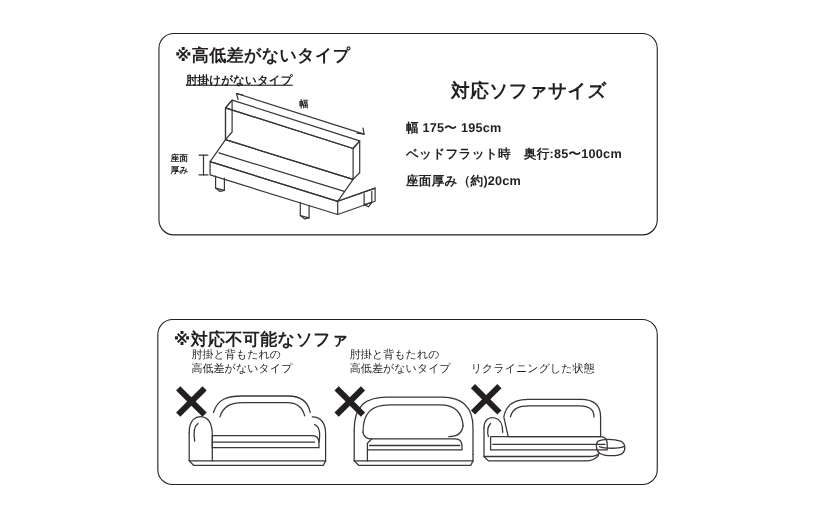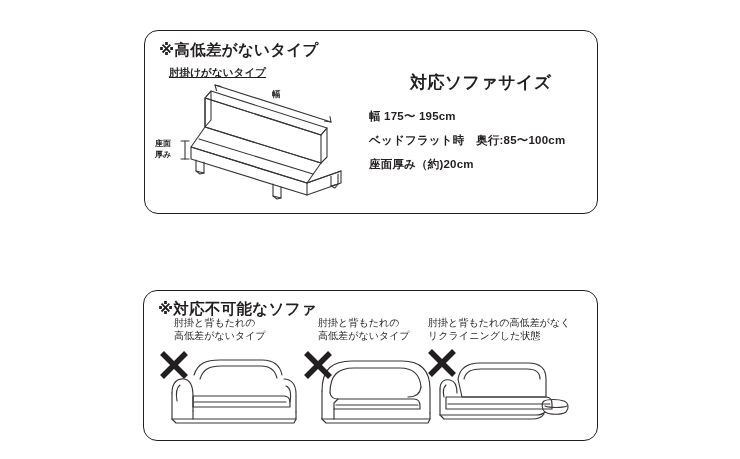--- a/index.html
+++ b/index.html
@@ -258,21 +258,21 @@
         <g stroke="#231f20" stroke-width="5.4" stroke-linecap="butt">
           <line x1="8" y1="8" x2="32" y2="32"></line>
           <line x1="32" y1="8" x2="8" y2="32"></line>
         </g>
       </svg>
     </div>
   </div>
 
   <div class="bad-col" id="bad-col-2">
     <div class="bad-label">
-      <span>肘掛と背もたれの高低差がなく</span><br>
+      <br>
       <span>リクライニングした状態</span>
     </div>
     <div class="bad-art">
       <svg width="150" height="78" viewBox="0 0 150 78">
         <g fill="none" stroke="#3a3537" stroke-width="1.15" stroke-linecap="round" stroke-linejoin="round">
 
           <path d="M34 30 C36 18 44 14 56 14 L104 14 C116 14 122 20 122 30 L122 48 L38 48 Z"></path>
           <path d="M40 30 C42 22 48 20 57 20 L103 20 C112 20 116 23 116 30"></path>
 
           <path d="M16 40 C16 32 21 30 26 31 C31 32 33 38 33 44"></path>

